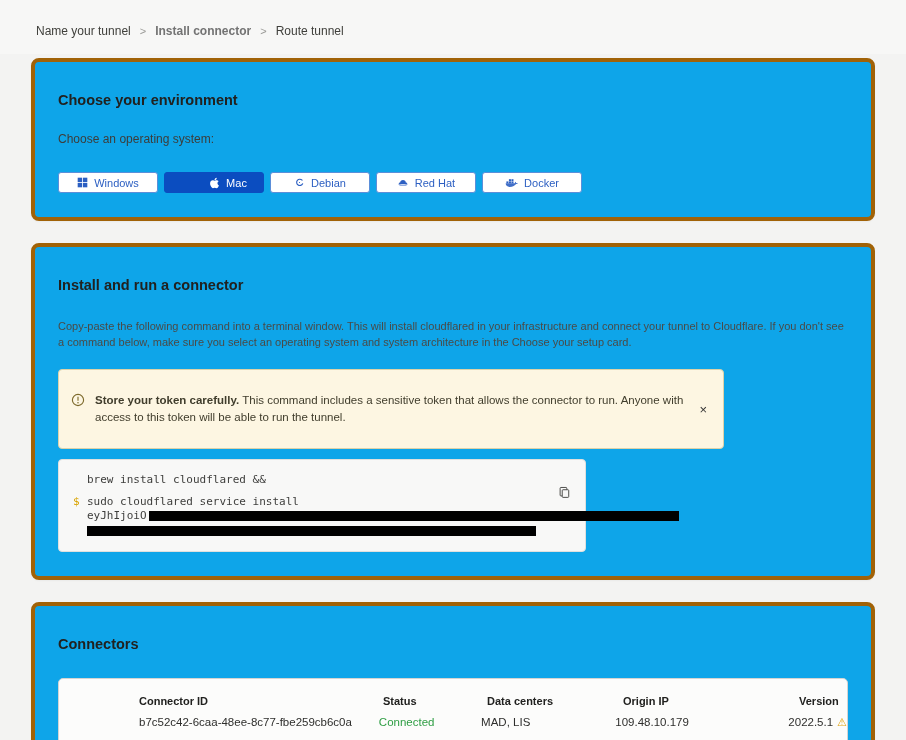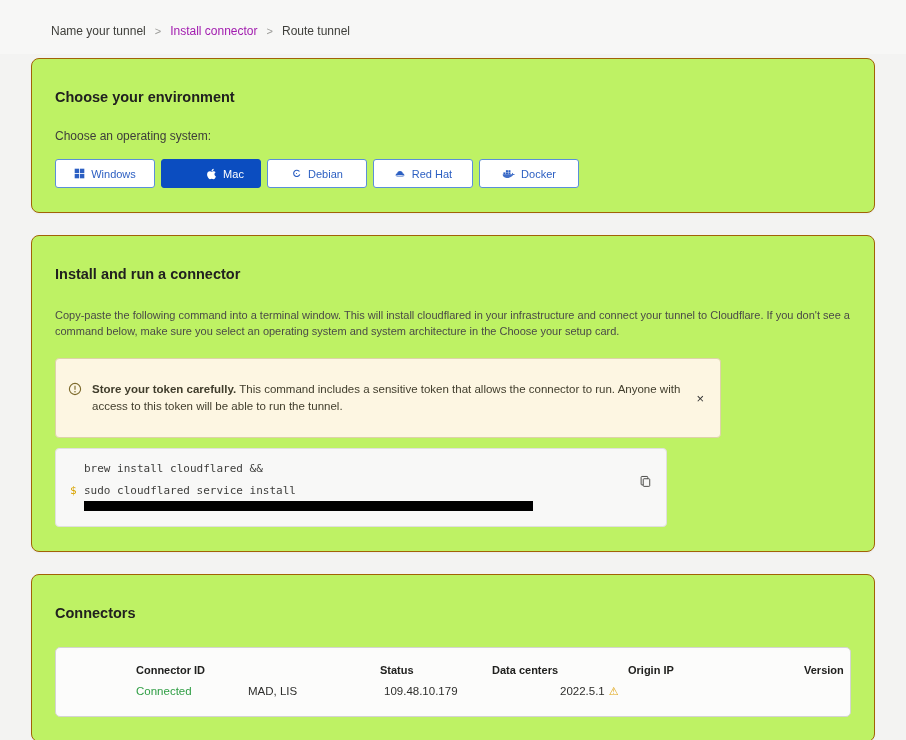--- a/index.html
+++ b/index.html
@@ -6,42 +6,42 @@
   html,body { margin:0; padding:0; }
   body {
     width:906px; height:740px;
     background:#f3f3f2;
     font-family:"Liberation Sans", sans-serif;
     color:#21211f;
     -webkit-font-smoothing:antialiased;
   }
   
   .topbar { padding:24px 36px 16px; background:#f7f7f6; }
-  .breadcrumb { display:flex; align-items:center; gap:9px; font-size:12px; color:#40403c;margin-left:15px; }
+  .breadcrumb { display:flex; align-items:center; gap:9px; font-size:12px; color:#40403c; }
   .crumb { cursor:pointer; }
-  .crumb.active { font-weight:normal; color:#a21caf; }
+  .crumb.active { font-weight:bold; color:#737373; }
   .crumb-sep { color:#9a9a97; font-size:11px; }
 
   .wrap { padding:4px 31px 0; }
 
   .card {
-    background:#bef264;
-    border:1px solid #a16207;
+    background:#0ea5e9;
+    border:4px solid #a16207;
     border-radius:8px;
     box-shadow:0 1px 2px rgba(0,0,0,0.04);
     padding:30px 23px 24px;
     margin-bottom:22px;
   }
   .card-title { font-size:14.5px; font-weight:bold; color:#21211f; margin:0; }
 
   
-  .os-label { font-size:12px; color:#3d3d3a; margin-top:24px; margin-bottom:16px; }
+  .os-label { font-size:12px; color:#3d3d3a; margin-top:24px; margin-bottom:26px; }
   .os-row { display:flex; gap:6px; }
   .os-btn {
-    width:100px; height:29px;
+    width:100px; height:21px;
     display:flex; align-items:center; justify-content:center; gap:6px;
     background:#ffffff;
     border:1px solid #5b8fd9;
     color:#2c5fc2;
     border-radius:3px;
     font-size:11px;
     font-family:"Liberation Sans", sans-serif;
     cursor:pointer;
     padding:0;
   }
@@ -70,21 +70,21 @@
     font-size:11.5px; line-height:1.5; color:#403d2c;
   }
   .warning-icon { color:#7d6a2c; flex:0 0 auto; margin-top:1px; }
   .warning-close {
     margin-left:auto; flex:0 0 auto;
     background:none; border:none; cursor:pointer;
     font-size:13px; color:#333; line-height:1; padding:2px 4px;
     align-self:center;
   }
   .codeblock {
-    width:612px;
+    width:528px;
     margin-top:10px;
     background:#f8f8f7;
     border:1px solid #e0e0de;
     border-radius:4px;
     padding:13px 14px 14px;
     font-family:"DejaVu Sans Mono", monospace;
     font-size:11px; color:#3e3e3c;
     position:relative;
   }
   .code-line { margin-left:14px; line-height:14px; white-space:nowrap; }
@@ -106,21 +106,21 @@
     background:#fcfcfb;
     padding:16px 0 18px 80px;
     border-radius:5px;
   }
   .t-row { display:flex; align-items:baseline; }
   .t-head { margin-bottom:9px; }
   .t-cell { font-size:11.5px; color:#2e2e2c; }
   .t-head .t-cell { font-size:11px; font-weight:bold; color:#21211f; }
   .c-id { width:244px; }
   .c-status { width:104px; }
-  .c-dc { width:104px;margin-left:8px; }
+  .c-dc { width:104px; }
   .c-ip { width:176px;margin-left:32px; }
   .c-ver { flex:1; }
   .status-connected { color:#2f9e44; }
   .ver-warn { color:#dfa312; font-size:11px; margin-left:4px; }
 </style>
 </head>
 <body>
 
 <div class="topbar">
   <div class="breadcrumb">
@@ -212,20 +212,21 @@
       <span><b>Store your token carefully.</b><span> This command includes a sensitive token that allows the connector to run. Anyone with access to this token will be able to run the tunnel.</span></span>
       <button class="warning-close">×</button>
     </div>
 
     <div class="codeblock">
       <div class="code-line first">brew install cloudflared &amp;&amp;</div>
       <div class="code-row">
         <span class="code-prompt">$</span>
         <span>sudo cloudflared service install</span>
       </div>
+      <div class="code-line"><span>eyJhIjoiO</span><span class="redact r1"></span></div>
       <div class="code-line"><span class="redact r2"></span></div>
       <button class="copy-btn">
         <svg width="13" height="13" viewBox="0 0 16 16" fill="none" stroke="currentColor" stroke-width="1.2">
             <rect x="5.2" y="4.6" width="8" height="9.4" rx="1"></rect>
             <path d="M10.8 4.6V2.8a1 1 0 0 0-1-1H3.6a1 1 0 0 0-1 1v8.4a1 1 0 0 0 1 1h1.6"></path>
           </svg>
       </button>
     </div>
   </div>
 
@@ -234,20 +235,21 @@
 
     <div class="table">
       <div class="t-row t-head">
         <div class="t-cell c-id">Connector ID</div>
         <div class="t-cell c-status">Status</div>
         <div class="t-cell c-dc">Data centers</div>
         <div class="t-cell c-ip">Origin IP</div>
         <div class="t-cell c-ver">Version</div>
       </div>
       <div class="t-row">
+        <div class="t-cell c-id">b7c52c42-6caa-48ee-8c77-fbe259cb6c0a</div>
         <div class="t-cell c-status status-connected">Connected</div>
         <div class="t-cell c-dc">MAD, LIS</div>
         <div class="t-cell c-ip">109.48.10.179</div>
         <div class="t-cell c-ver"><span>2022.5.1</span><span class="ver-warn">⚠</span></div>
       </div>
     </div>
   </div>
 
 </div>
 

